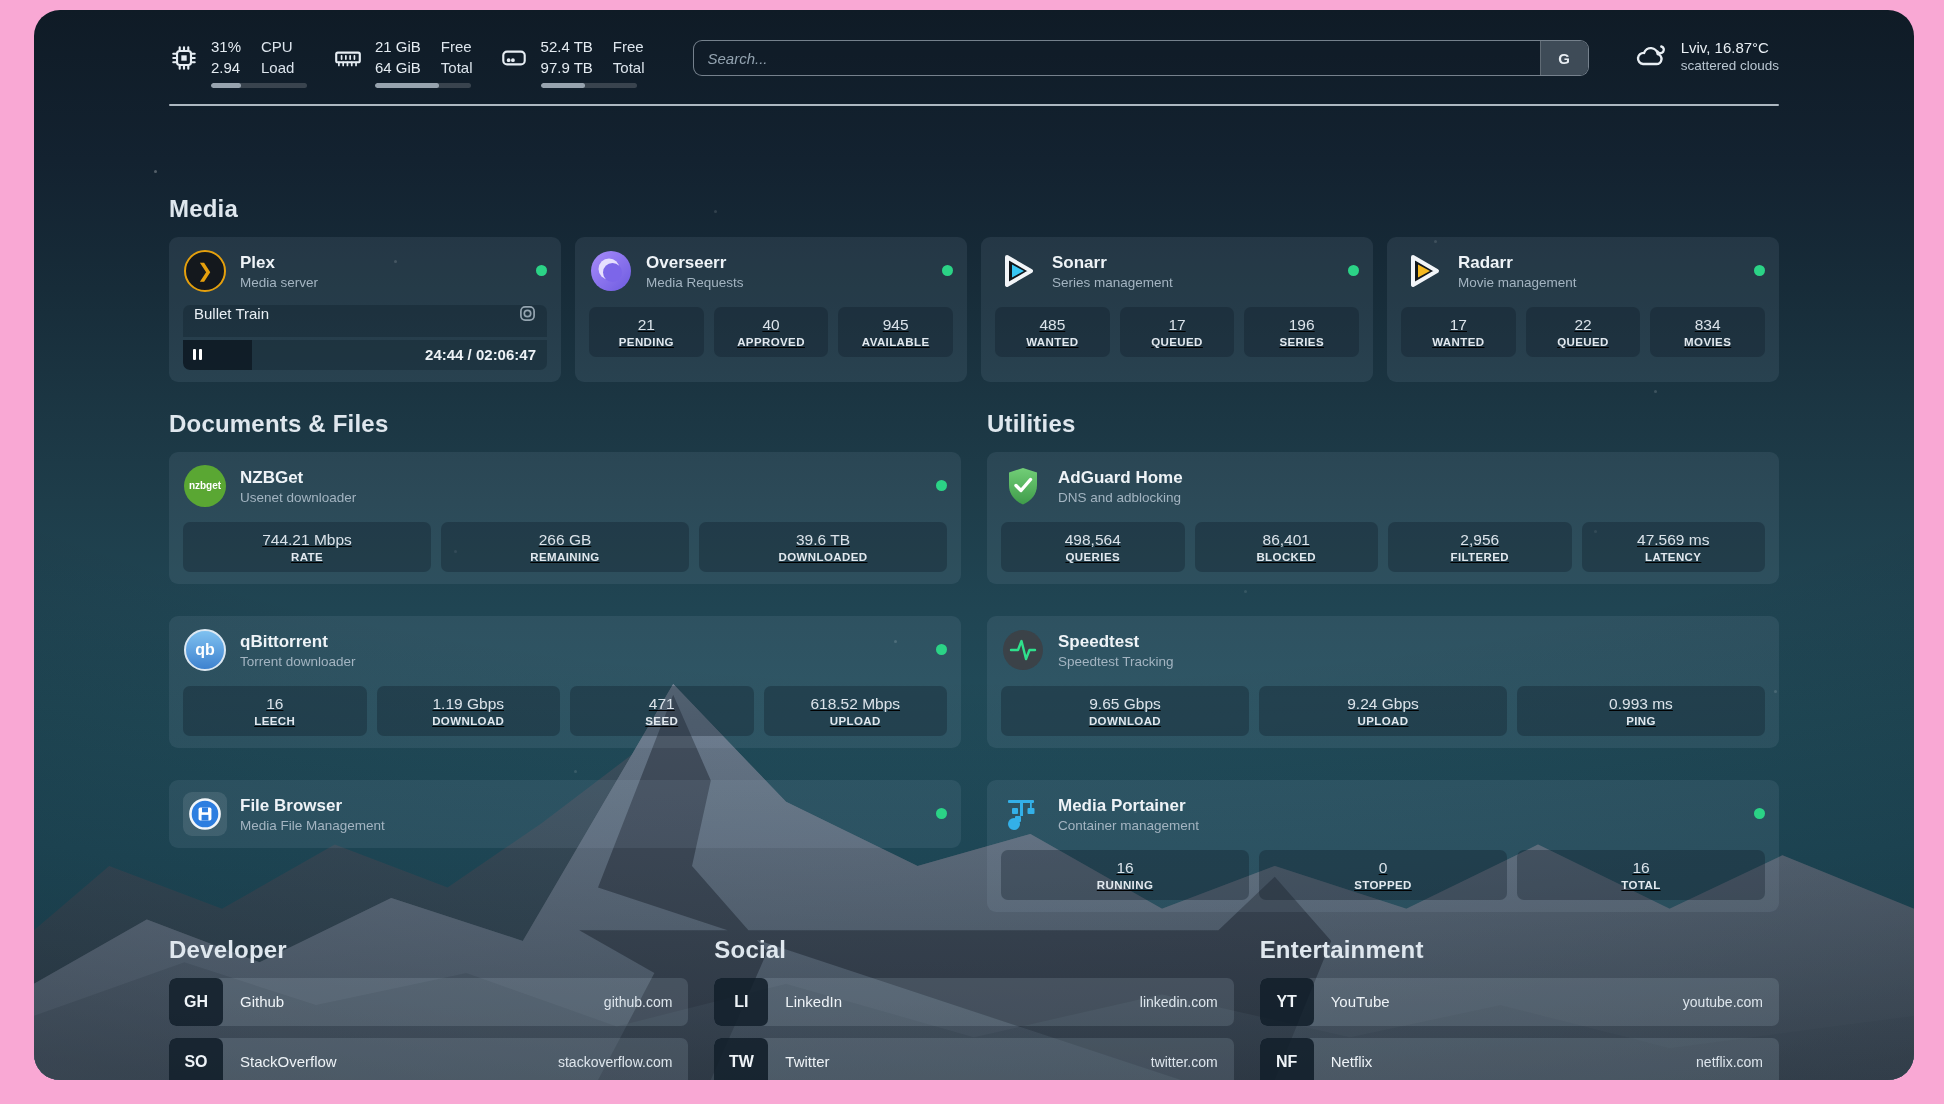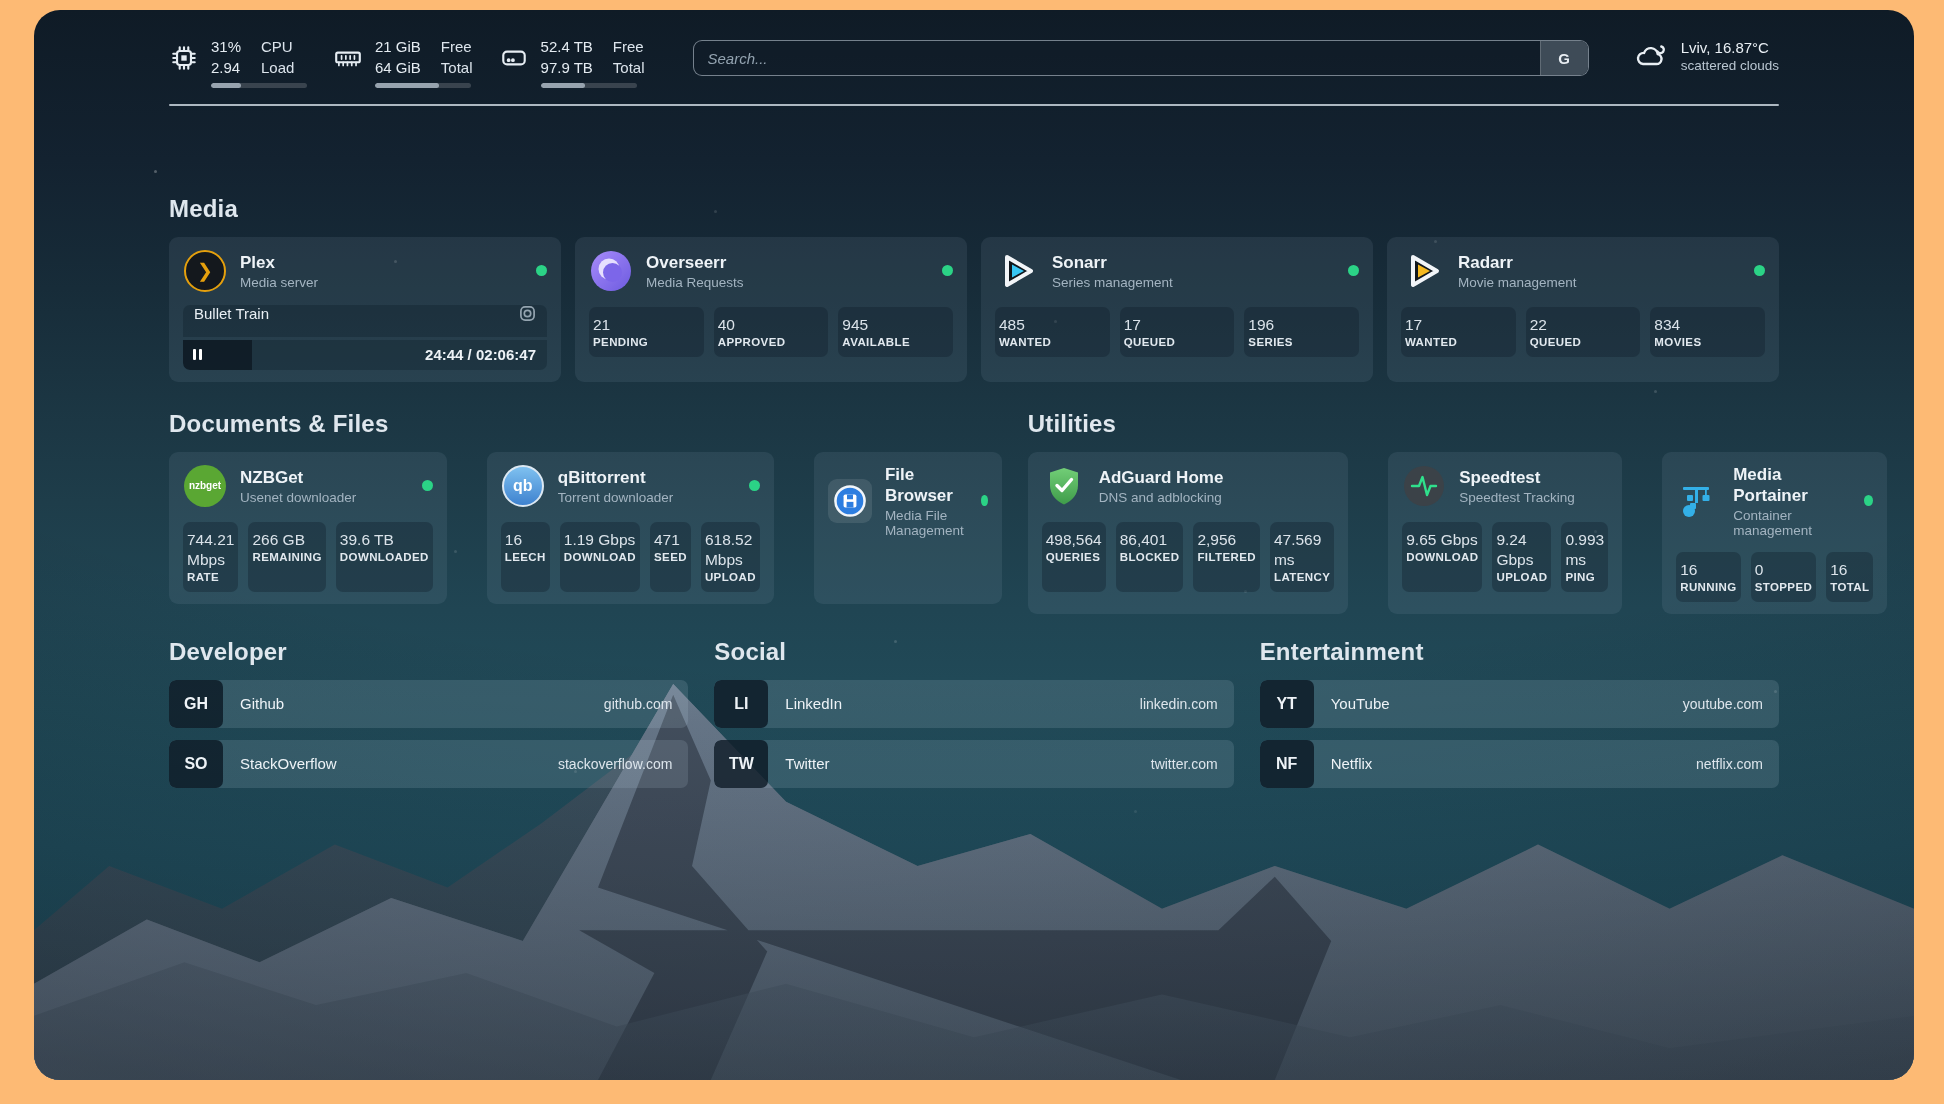--- a/index.html
+++ b/index.html
@@ -1,17 +1,17 @@
 <!DOCTYPE html>
 <html><head>
 <meta charset="utf-8">
 <style>
   * { margin:0; padding:0; box-sizing:border-box; }
   html,body { background:#000; font-family:"Liberation Sans","DejaVu Sans",sans-serif; }
-  #stage { position:relative; width:1944px; height:1104px; background:#fdba74; overflow:hidden; }
+  #stage { position:relative; width:1944px; height:1104px; background:#f9a8d4; overflow:hidden; }
   .screen {
     position:absolute; left:34px; top:10px; right:30px; bottom:24px;
     border-radius:26px; overflow:hidden;
     background:linear-gradient(180deg,#0f1b26 0%,#132230 14%,#172c39 26%,#1b3542 36%,#1e3d4a 46%,#204553 56%,#214b59 66%,#225060 78%,#235263 100%);
   }
   
   .bg-layer { position:absolute; inset:0; pointer-events:none; }
   .specks { opacity:.5; }
   .speck { position:absolute; width:3px; height:3px; border-radius:50%; background:rgba(255,255,255,.55);
     box-shadow: 240px 90px 0 rgba(255,255,255,.3), 560px 40px 0 rgba(255,255,255,.25),
@@ -55,30 +55,30 @@
   .weather-icon { color:#e8eef3; display:flex; }
   .weather-line1 { color:#eaf0f5; font-size:15px; }
   .weather-line2 { color:#b9c6d1; font-size:13.5px; margin-top:2px; }
   .divider { margin-top:16px; height:1.5px; background:rgba(213,222,231,.8); border-radius:1px; }
 
   
   .sec-title { color:#dfe7ee; font-size:24px; font-weight:600; letter-spacing:.2px; }
   .media-title { margin-top:89px; }
   .media-grid { margin-top:14px; display:grid; grid-template-columns:repeat(4,1fr); gap:14px; }
   .two-col { margin-top:28px; display:grid; grid-template-columns:1fr 1fr; gap:26px; }
-  .col-stack { margin-top:14px; display:flex; flex-direction:row; gap:40px; }
+  .col-stack { margin-top:14px; display:flex; flex-direction:column; gap:32px; }
 
   .card { background:rgba(183,213,228,.09); border-radius:9px; padding:12px 14px; cursor:pointer; }
   .card-head { display:flex; align-items:center; gap:13px; }
   .svc-icon { width:44px; height:44px; display:flex; align-items:center; justify-content:center; flex:0 0 44px; }
   .svc-title { color:#eef3f7; font-size:17px; font-weight:600; line-height:21px; }
   .svc-sub { color:#a3b4c1; font-size:13.5px; margin-top:2px; }
   .dot { width:11px; height:11px; border-radius:50%; background:#2bd386; margin-left:auto; align-self:center; }
   .stats { display:flex; gap:10px; margin-top:14px; }
-  .stat { flex:1; background:rgba(11,25,36,.32); border-radius:7px; padding:8px 4px 9px; text-align:left; }
+  .stat { flex:1; background:rgba(11,25,36,.32); border-radius:7px; padding:8px 4px 9px; text-align:center;text-decoration:underline; }
   .stat-v { color:#dbe3ea; font-size:15.5px; line-height:20px; }
   .stat-l { color:#e2e9ef; font-size:11.5px; font-weight:700; letter-spacing:.4px; margin-top:1px; }
 
   
   .np { margin-top:12px; }
   .np-title-row { height:32px; background:rgba(11,25,36,.30); border-radius:7px 7px 0 0; display:flex; align-items:flex-start; padding:0 11px;gap:37px; }
   .np-title { color:#e9eff4; font-size:15px; }
   .np-media-icon { margin-left:auto; display:flex; color:#94a4b0; }
   .np-bar { position:relative; margin-top:3px; height:30px; background:rgba(11,25,36,.30); border-radius:0 0 7px 7px;
     display:flex; align-items:center; overflow:hidden; }

